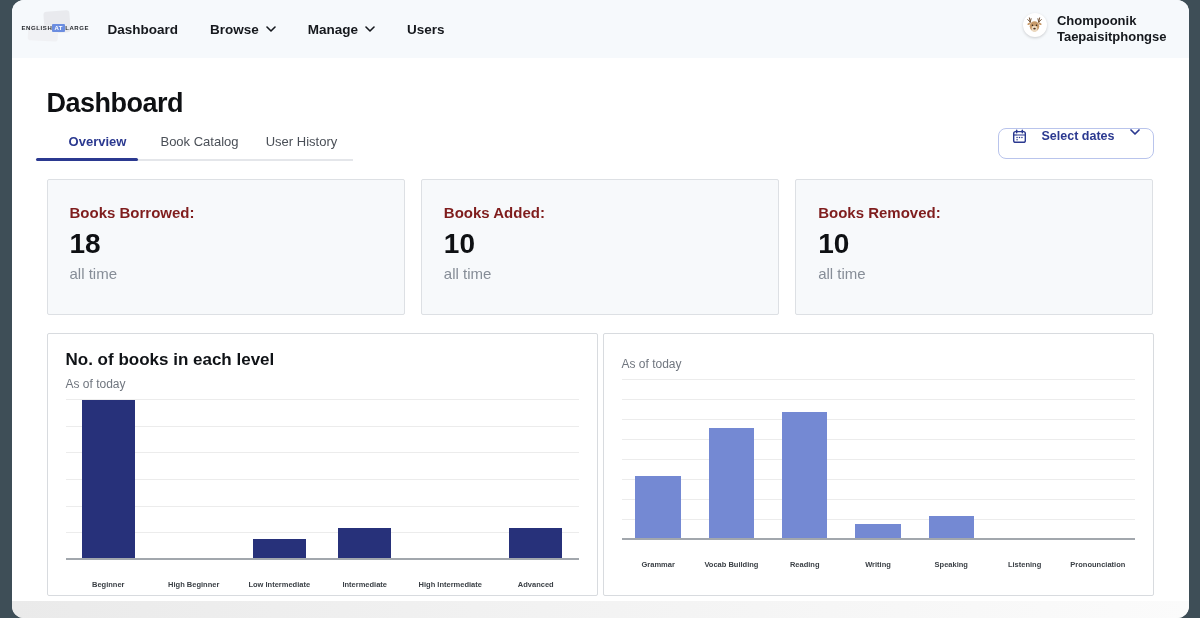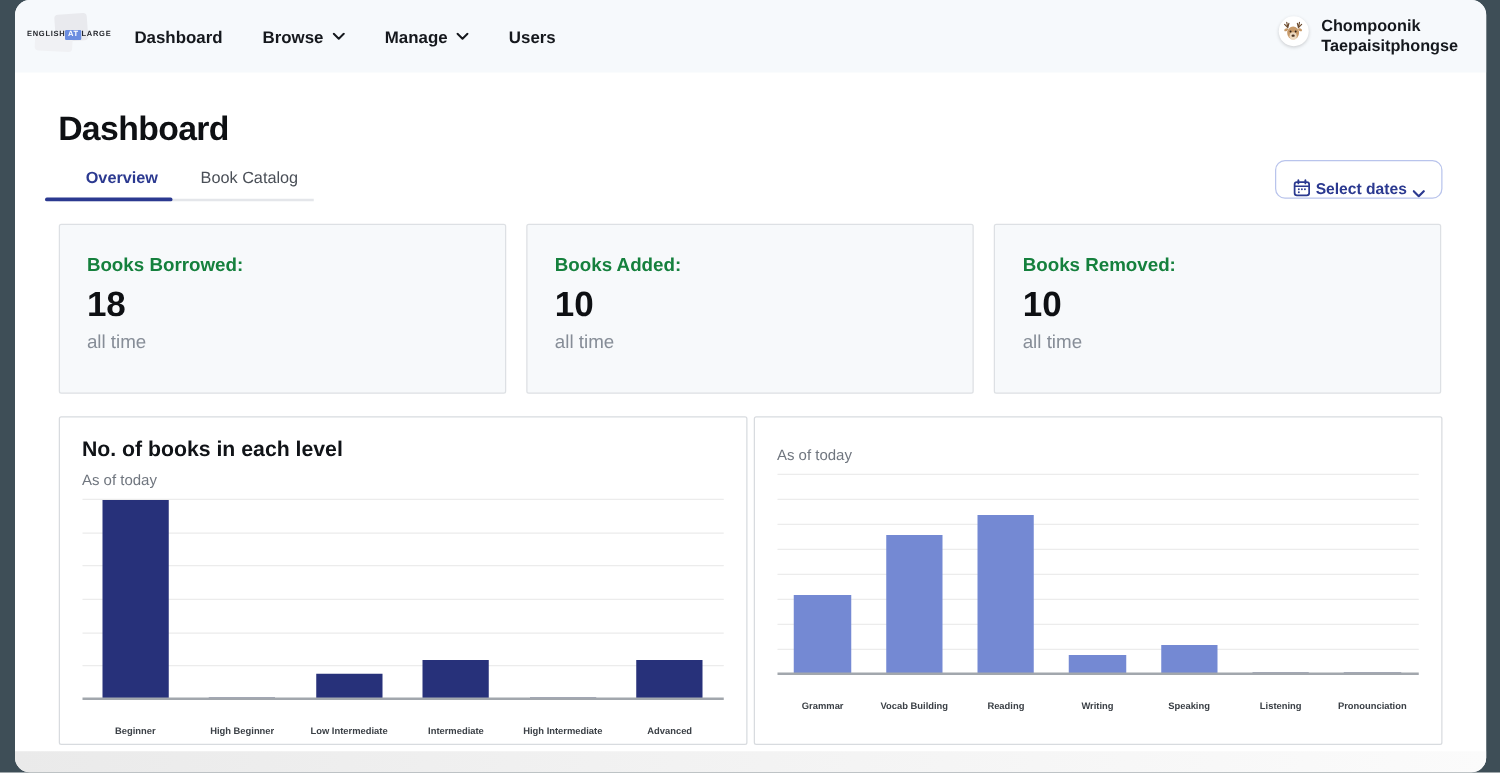--- a/index.html
+++ b/index.html
@@ -51,31 +51,31 @@
   .tab {
     width:102px; text-align:center; padding:8px 0 10px; font-size:13px;
     color:#4a4f57; cursor:pointer; position:relative; font-weight:normal;
   }
   .tab.active { color:#2b3990; font-weight:bold; }
   .tab.active::after {
     content:""; position:absolute; left:-11px; right:11px; bottom:-2px;
     height:3px; background:#2b3990; border-radius:2px;
   }
   .date-btn {
-    display:flex; align-items:flex-end; gap:4px; height:31px; padding:0 13px;
+    display:flex; align-items:flex-start; gap:15px; height:31px; padding:0 13px;
     background:#ffffff; border:1.5px solid #b9c4ec; border-radius:8px;
     color:#2b3990; font-size:12.5px; font-weight:bold; cursor:pointer;
   }
   
   .stats-row { margin-top:18px; display:flex; gap:16px; }
   .stat-card {
     flex:1; height:136px; background:#f7f9fb; border:1px solid #dde0e4;
     border-radius:2px; padding:24px 22px 0;
   }
-  .stat-label { font-size:15px; font-weight:bold; color:#15803d; }
+  .stat-label { font-size:15px; font-weight:bold; color:#7f1d1d; }
   .stat-value { margin-top:7px; font-size:28px; font-weight:800; color:#0e1013; }
   .stat-caption { margin-top:5px; font-size:15px; color:#868d97; }
   
   .charts-row { margin-top:18px; display:flex; gap:5px; }
   .chart-card {
     flex:1; height:263px; background:#ffffff; border:1px solid #d8dbdf;
     border-radius:2px; padding:16px 18px 0;
   }
   .chart-title { font-size:17px; font-weight:800; color:#101317; }
   .chart-subtitle { margin-top:7px; font-size:12px; color:#70767f; }
@@ -147,20 +147,21 @@
     </div>
   </div>
 
   <div class="main">
     <h1 class="page-title">Dashboard</h1>
 
     <div class="tabs-row">
       <div class="tabs">
         <div class="tab active">Overview</div>
         <div class="tab">Book Catalog</div>
+        <div class="tab">User History</div>
       </div>
       <button class="date-btn">
         <svg width="15" height="15" viewBox="0 0 16 16">
           <rect x="1.8" y="2.8" width="12.4" height="11.4" rx="2" fill="none" stroke="#2b3990" stroke-width="1.5"></rect>
           <line x1="5" y1="1.2" x2="5" y2="4" stroke="#2b3990" stroke-width="1.5" stroke-linecap="round"></line>
           <line x1="11" y1="1.2" x2="11" y2="4" stroke="#2b3990" stroke-width="1.5" stroke-linecap="round"></line>
           <line x1="2" y1="6.4" x2="14" y2="6.4" stroke="#2b3990" stroke-width="1.3"></line>
           <circle cx="5.4" cy="9" r="0.8" fill="#2b3990"></circle>
             <circle cx="8" cy="9" r="0.8" fill="#2b3990"></circle>
           <circle cx="10.6" cy="9" r="0.8" fill="#2b3990"></circle>

